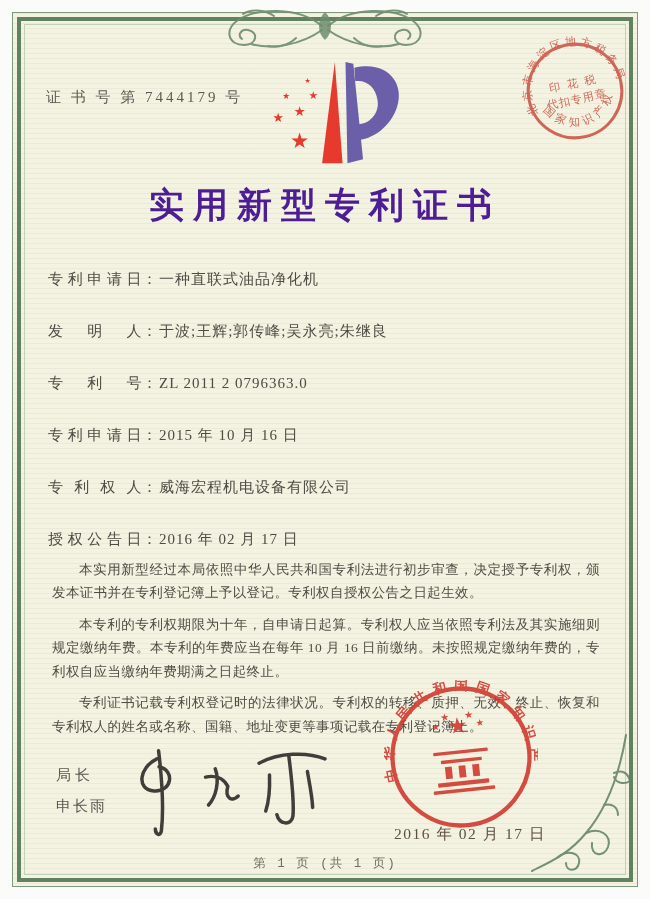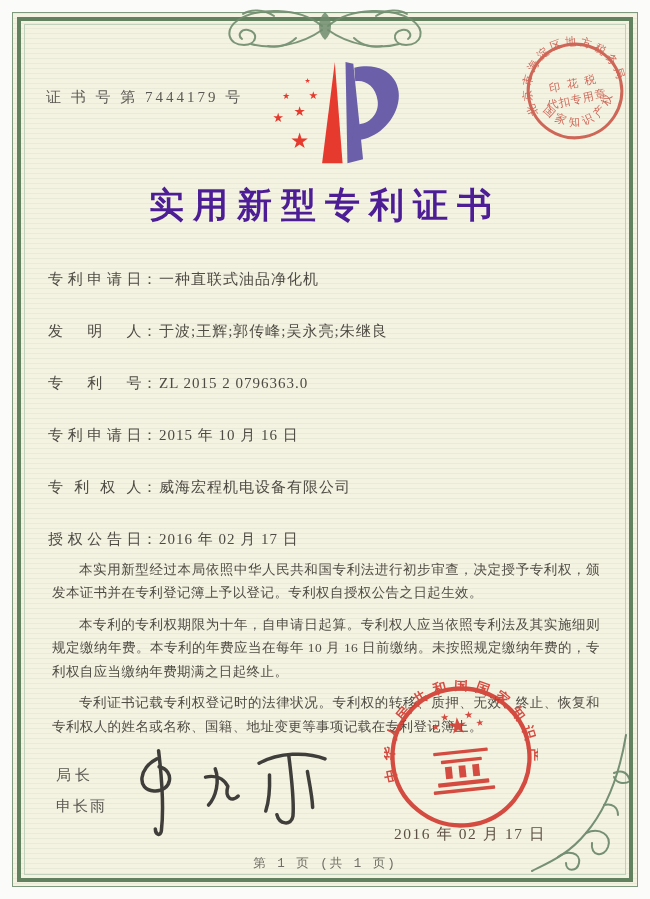--- a/index.html
+++ b/index.html
@@ -130,21 +130,21 @@
   <div class="abs title">实用新型专利证书</div>
 
   <div class="abs fields">
     <div class="field-row">
       <span class="flabel">专利申请日</span><span class="fcolon">：</span><span class="fvalue">一种直联式油品净化机</span>
     </div>
     <div class="field-row">
       <span class="flabel">发明人</span><span class="fcolon">：</span><span class="fvalue">于波;王辉;郭传峰;吴永亮;朱继良</span>
     </div>
     <div class="field-row">
-      <span class="flabel">专利号</span><span class="fcolon">：</span><span class="fvalue">ZL 2015 2 0796363.0</span>
+      <span class="flabel">专利号</span><span class="fcolon">：</span><span class="fvalue">ZL 2011 2 0796363.0</span>
     </div>
     <div class="field-row">
       <span class="flabel">专利申请日</span><span class="fcolon">：</span><span class="fvalue">2015 年 10 月 16 日</span>
     </div>
     <div class="field-row">
       <span class="flabel">专利权人</span><span class="fcolon">：</span><span class="fvalue">威海宏程机电设备有限公司</span>
     </div>
     <div class="field-row">
       <span class="flabel">授权公告日</span><span class="fcolon">：</span><span class="fvalue">2016 年 02 月 17 日</span>
     </div>

